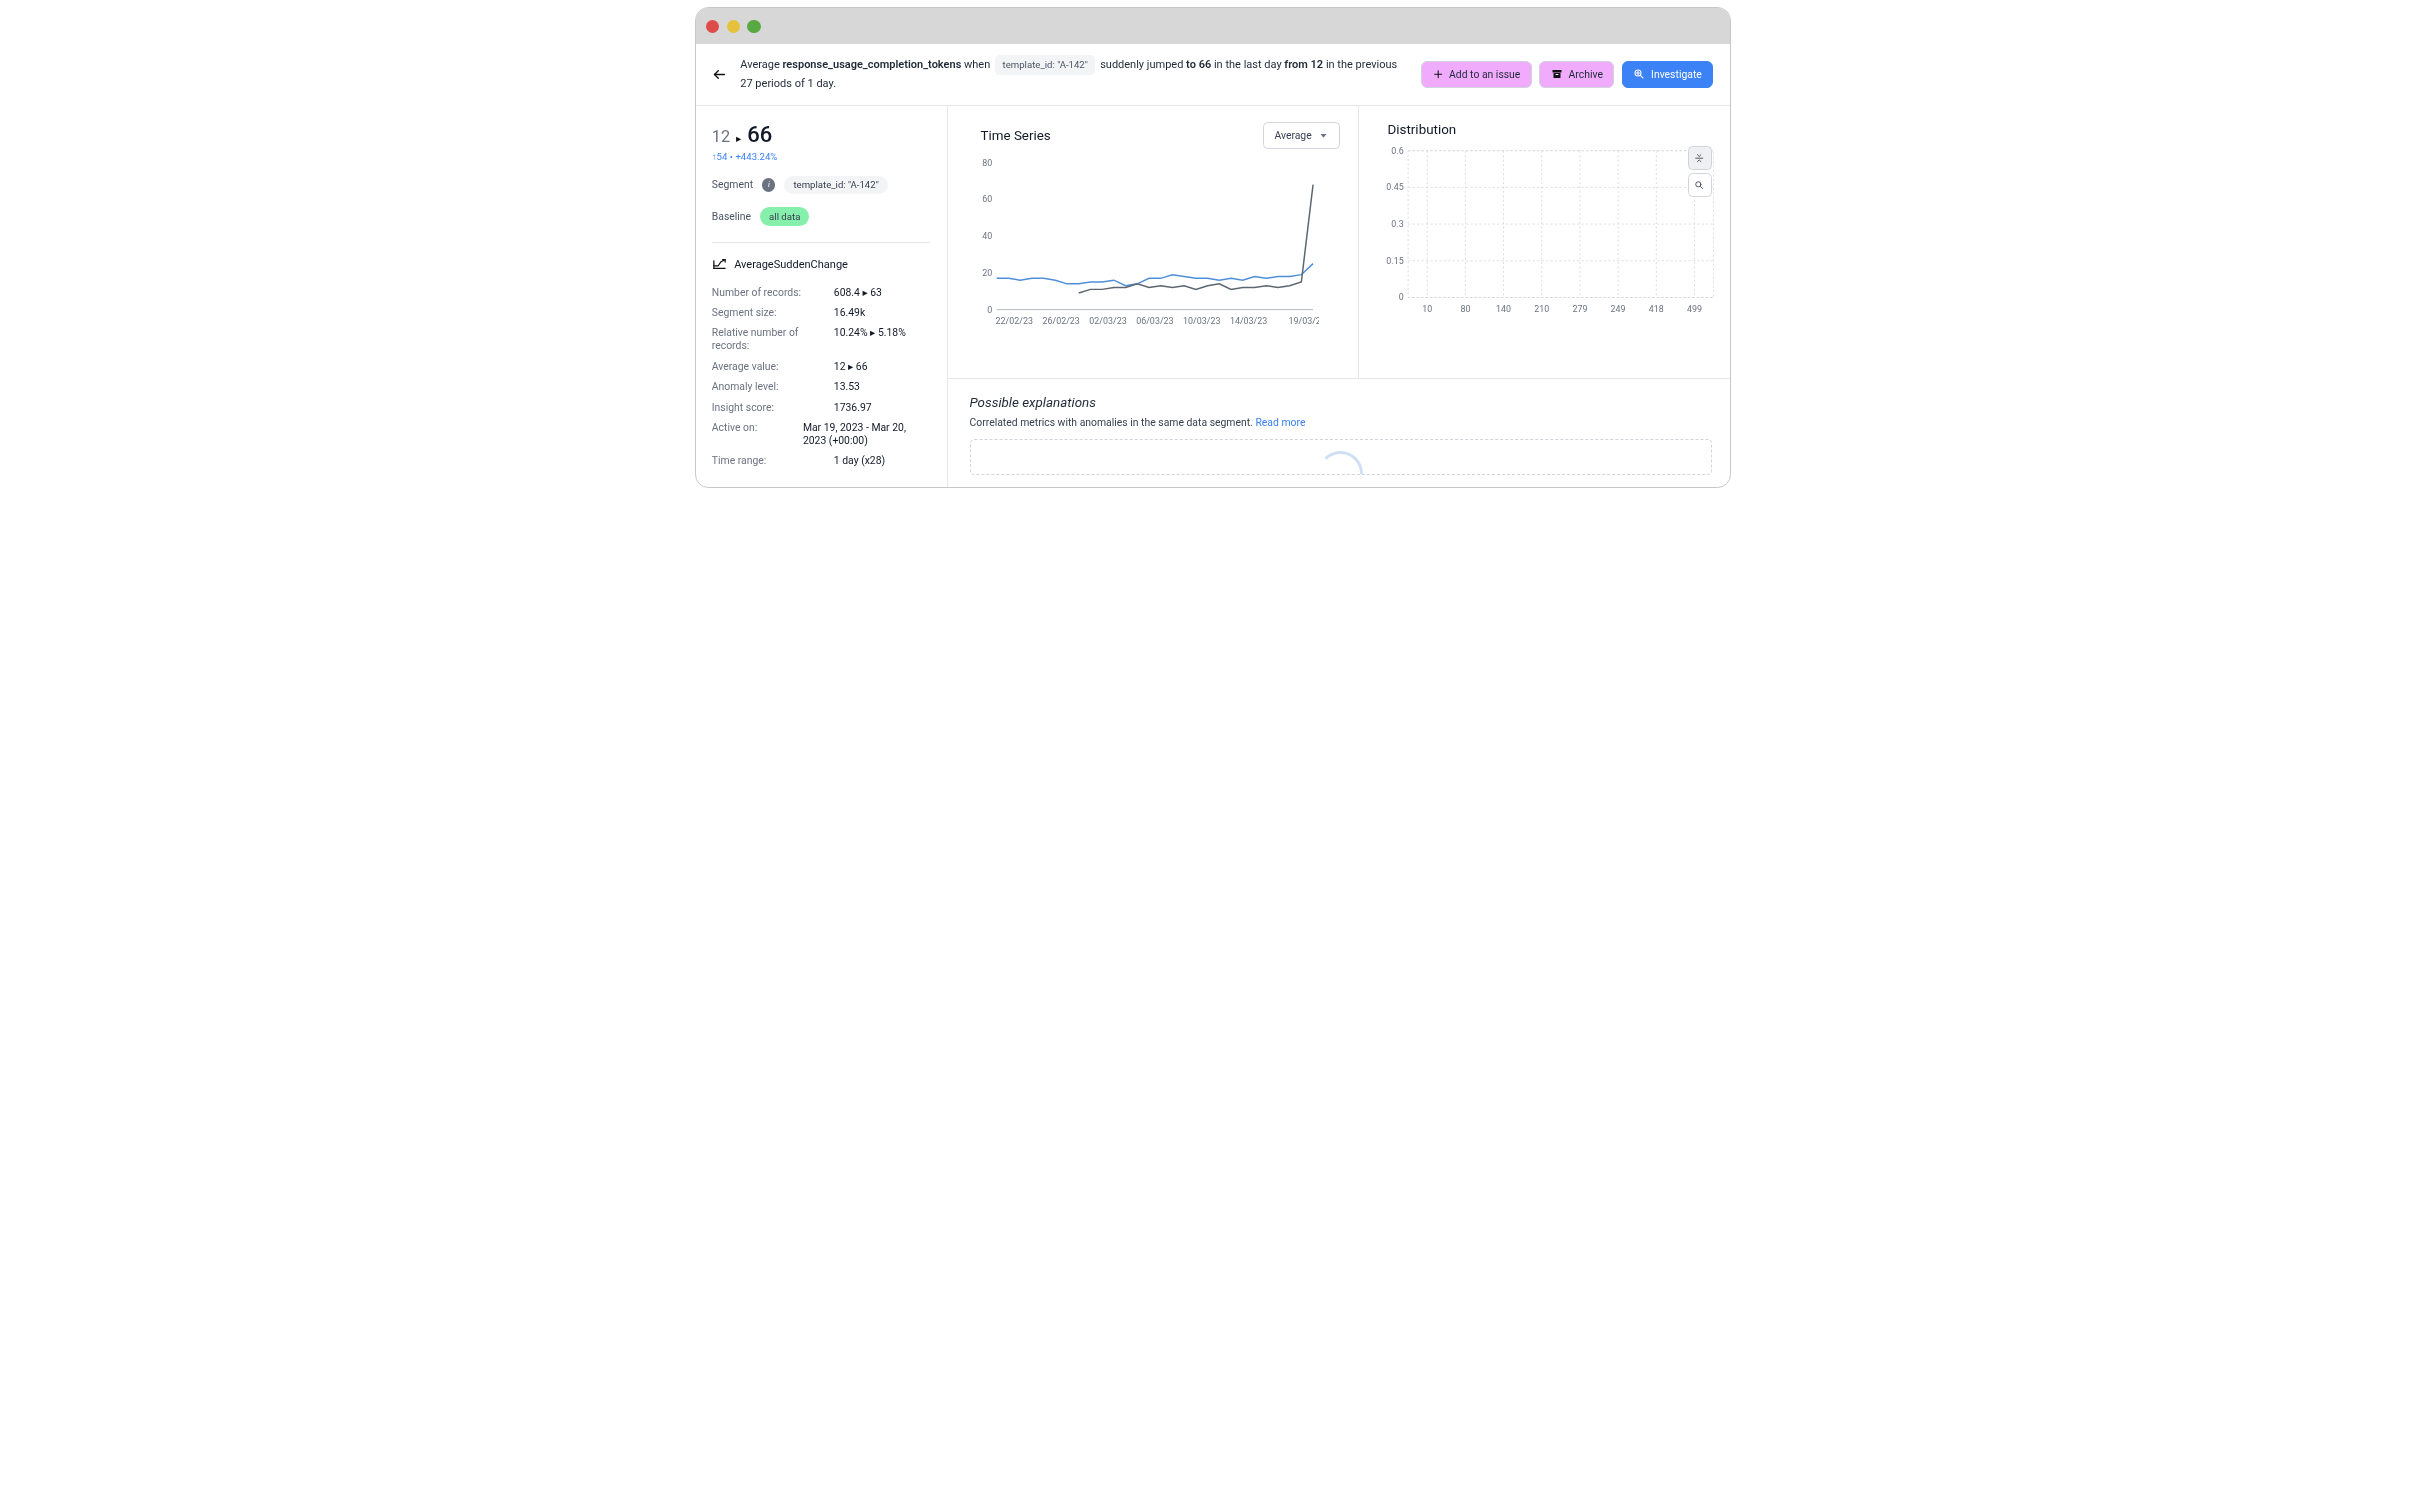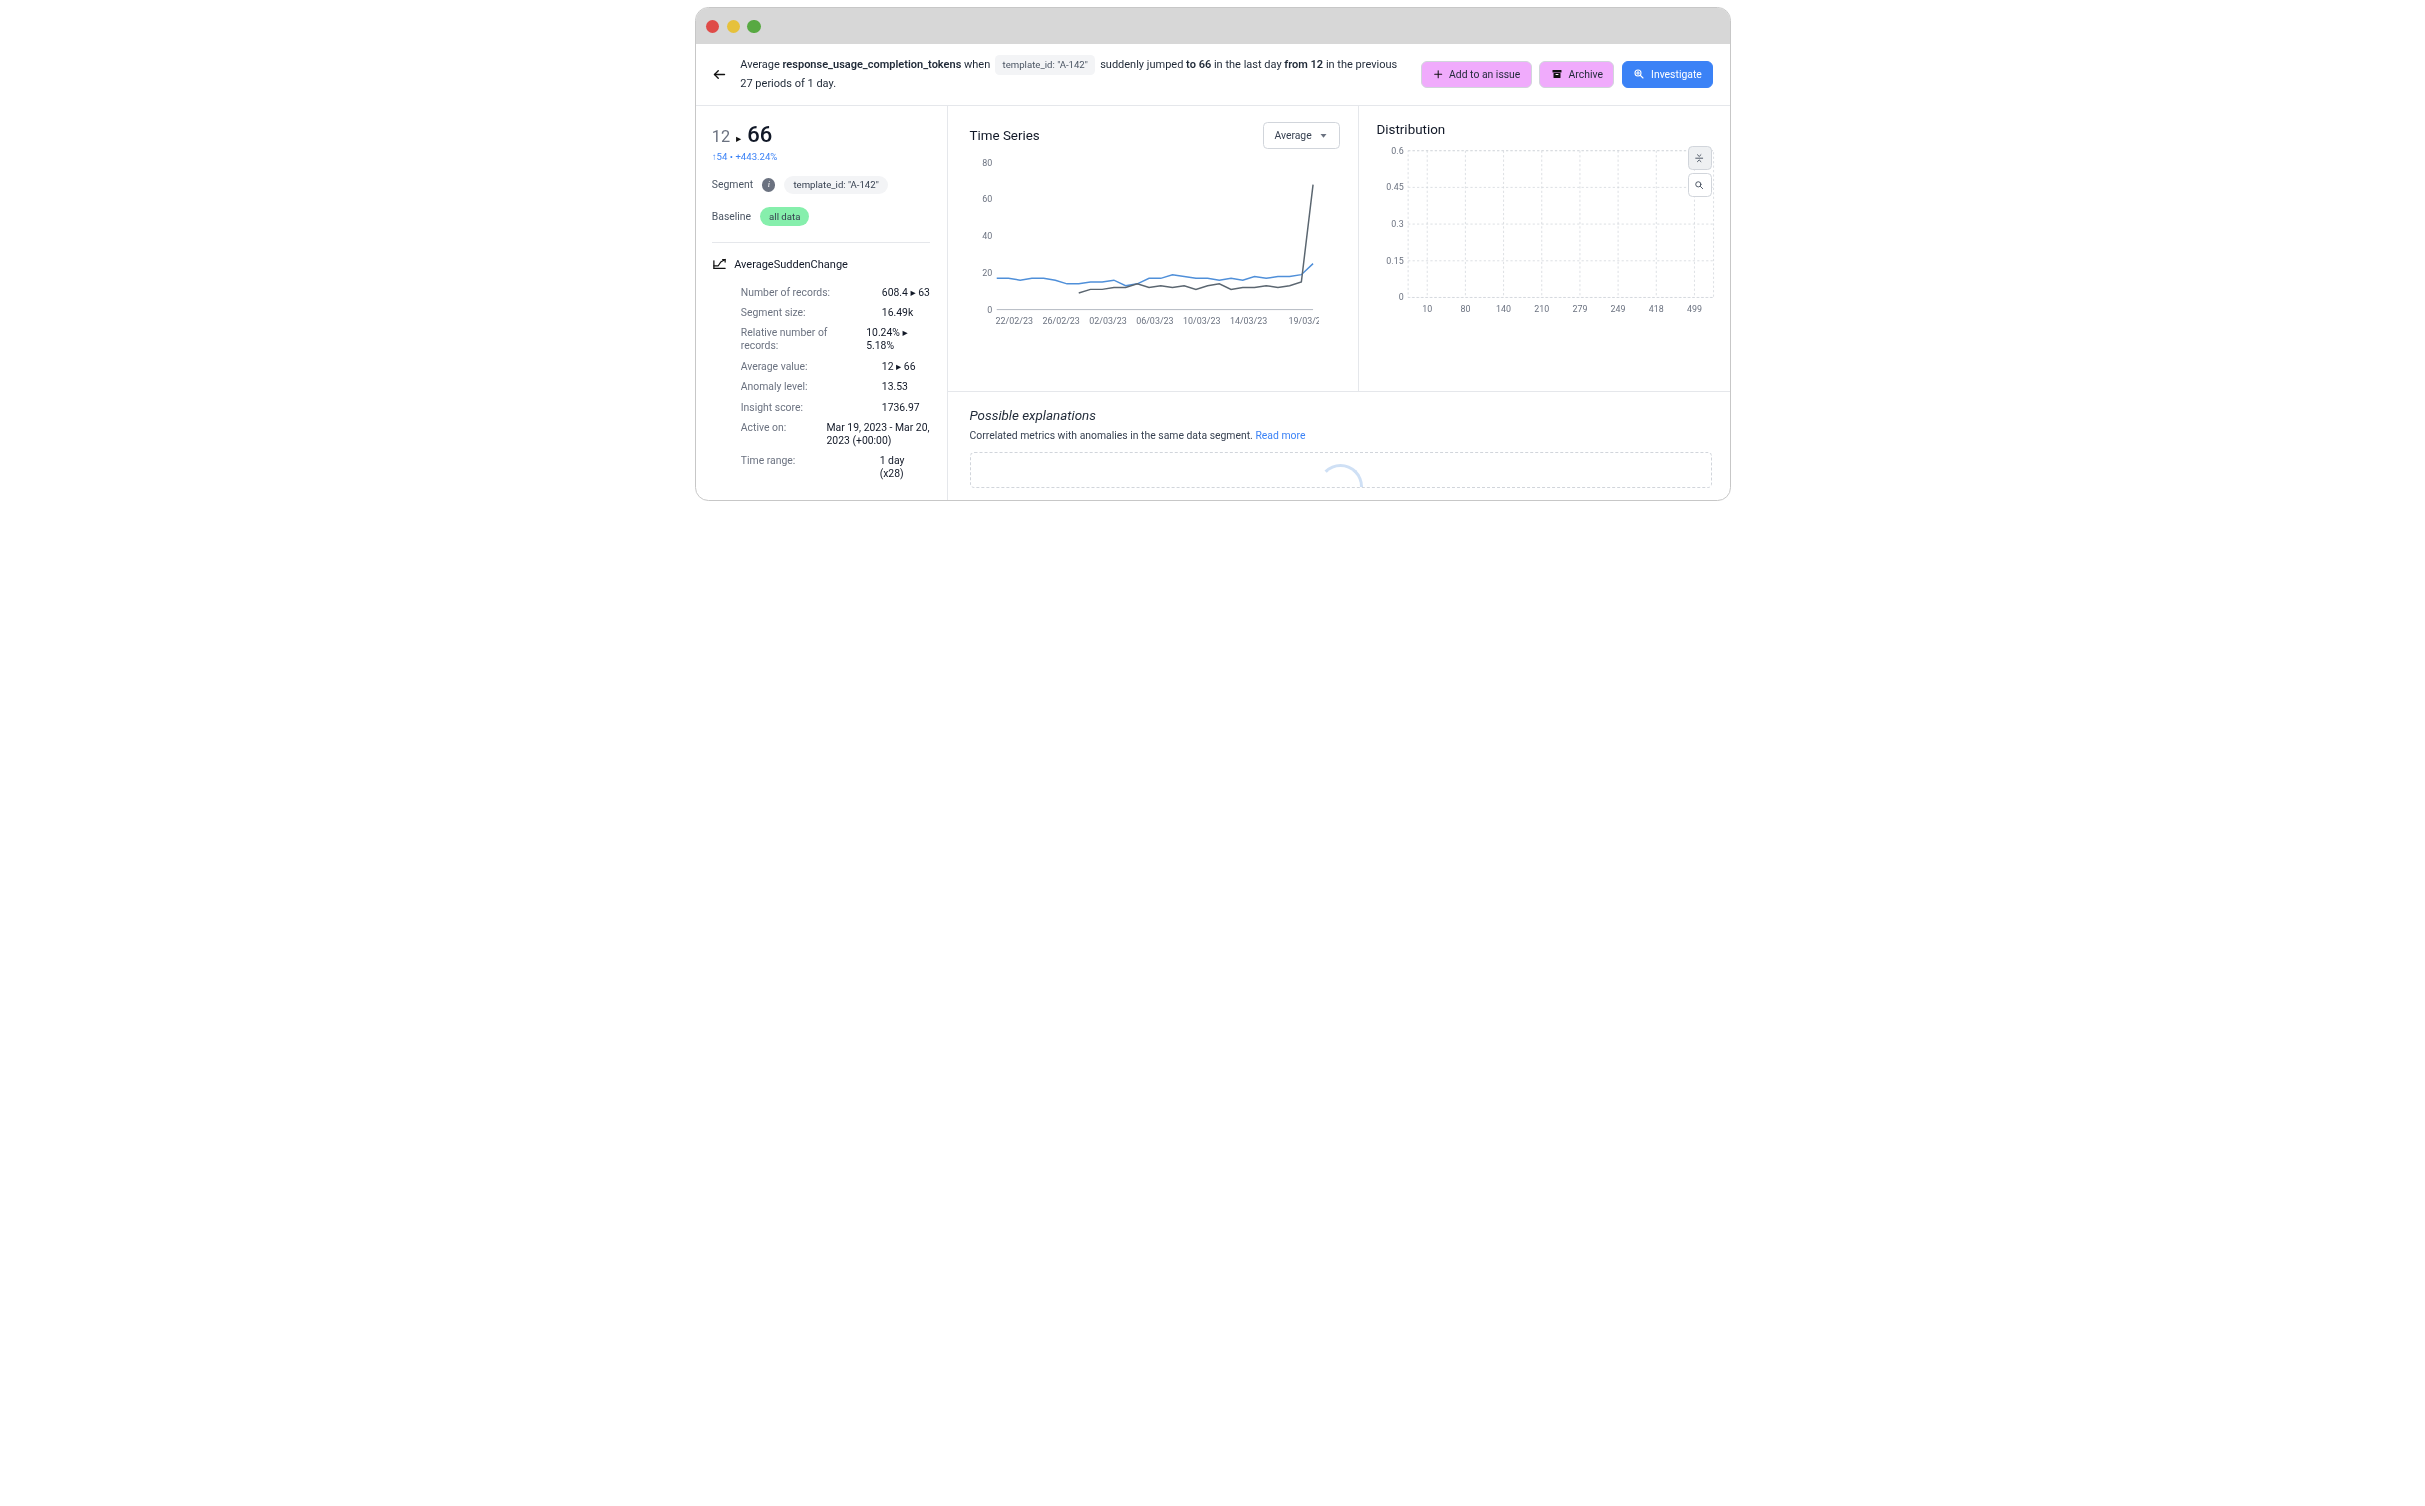--- a/index.html
+++ b/index.html
@@ -124,41 +124,41 @@
     font-size: 11px; color: #111827;
   }
   .stats {
     margin-top: 10.4px;
     font-size: 10.4px;
   }
   .stats-row {
     display: flex;
     padding: 3.7px 0;
   }
-  .stats-label { color: #6b7280; width: 141px; margin-left: 29px; }
+  .stats-label { color: #6b7280; width: 122px; }
   .stats-value { color: #111827; }
 
   .panels {
     display: flex;
     flex: 1;
   }
   .panel-ts {
     flex: 1;
     padding: 16.3px 18px 12px 22px;
     border-right: 0.7px solid #e5e7eb;
   }
   .panel-dist {
     width: 371px;
     padding: 16.3px 18px 12px 18px;
   }
   .panel-head {
     display: flex; align-items: center; justify-content: space-between;
     margin-bottom: 9px;
   }
-  .panel-title { font-size: 13.4px; color: #111827; }
+  .panel-title { font-size: 13.4px; color: #111827; margin-left: 11px; }
   .select {
     display: flex; align-items: center; gap: 7.4px;
     border: 0.7px solid #d1d5db;
     border-radius: 4.5px;
     padding: 6px 10.4px;
     font-size: 10.4px;
     color: #374151;
     cursor: pointer;
   }
   .chart-box {

